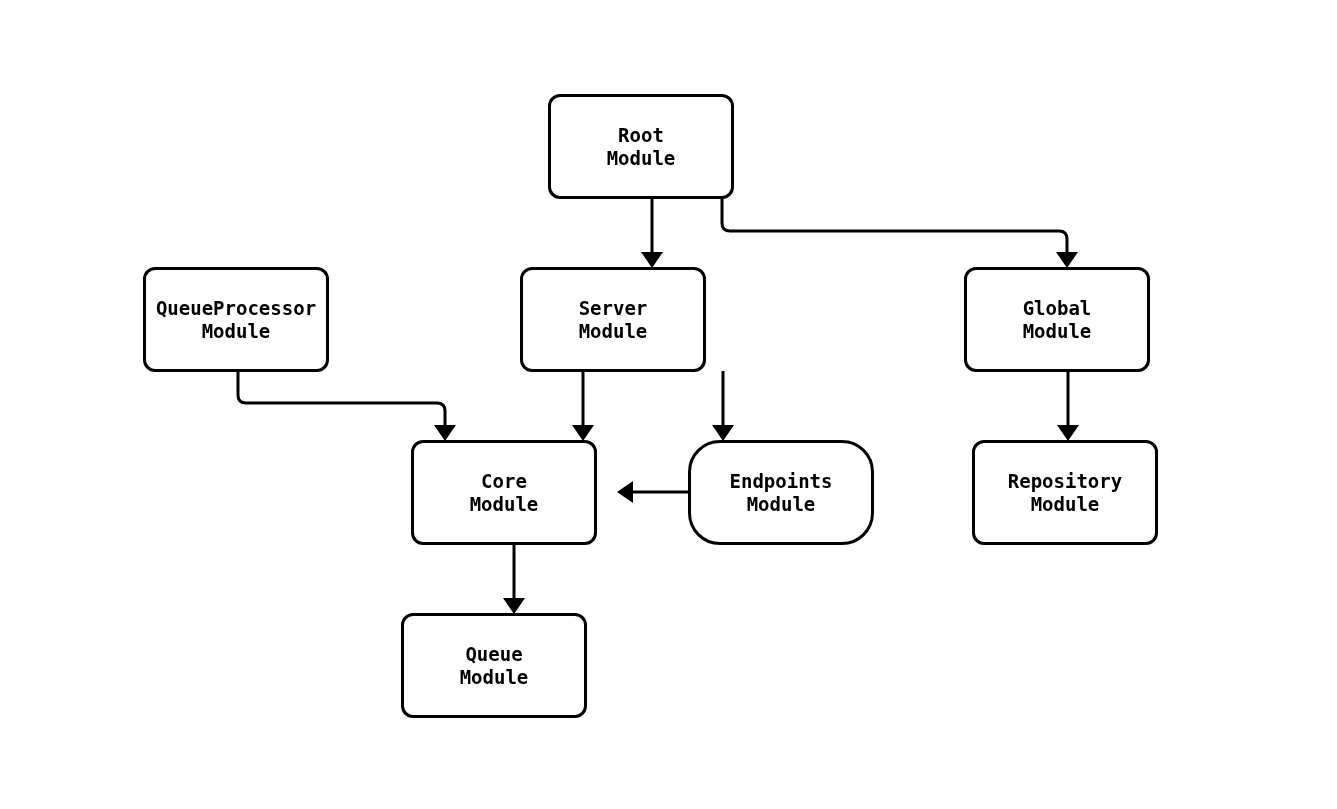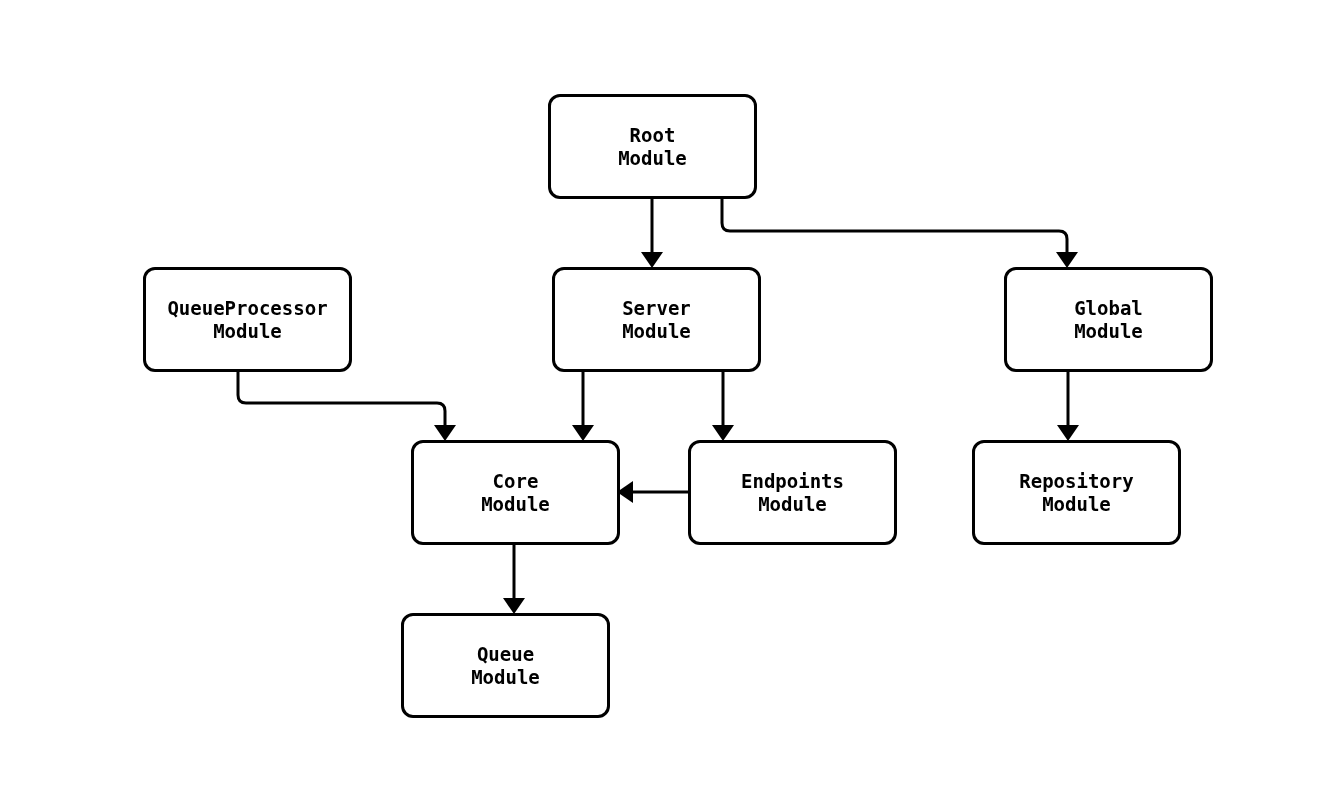--- a/index.html
+++ b/index.html
@@ -17,43 +17,43 @@
     left: 0; top: 0;
     width: 1337px; height: 809px;
   }
   .edges-layer path.edge {
     fill: none;
     stroke: #000000;
     stroke-width: 3;
   }
   .node {
     position: absolute;
-    width: 209px;
+    width: 186px;
     height: 105px;
     background: #ffffff;
     border: 3px solid #000000;
     border-radius: 12px;
     display: flex;
     flex-direction: column;
     align-items: center;
     justify-content: center;
     text-align: center;
     font-weight: bold;
     font-size: 19px;
     line-height: 23px;
     color: #000000;
   }
   .node span { display: block; }
   
   .pos-root          { left: 548px; top:  94px; }
   .pos-queueprocessor{ left: 143px; top: 267px; }
-  .pos-server        { left: 552px; top: 267px; }
-  .pos-global        { left: 1004px; top: 267px; }
+  .pos-server        { left: 520px; top: 267px; }
+  .pos-global        { left: 964px; top: 267px; }
   .pos-core          { left: 411px; top: 440px; }
-  .pos-endpoints     { left: 688px; top: 440px; }
+  .pos-endpoints     { left: 688px; top: 440px; border-radius: 32px; }
   .pos-repository    { left: 972px; top: 440px; }
   .pos-queue         { left: 401px; top: 613px; }
 </style>
 </head>
 <body>
 
 <div class="canvas">
 
   <svg class="edges-layer" width="1337" height="809" viewBox="0 0 1337 809" xmlns="http://www.w3.org/2000/svg">
     <defs>

